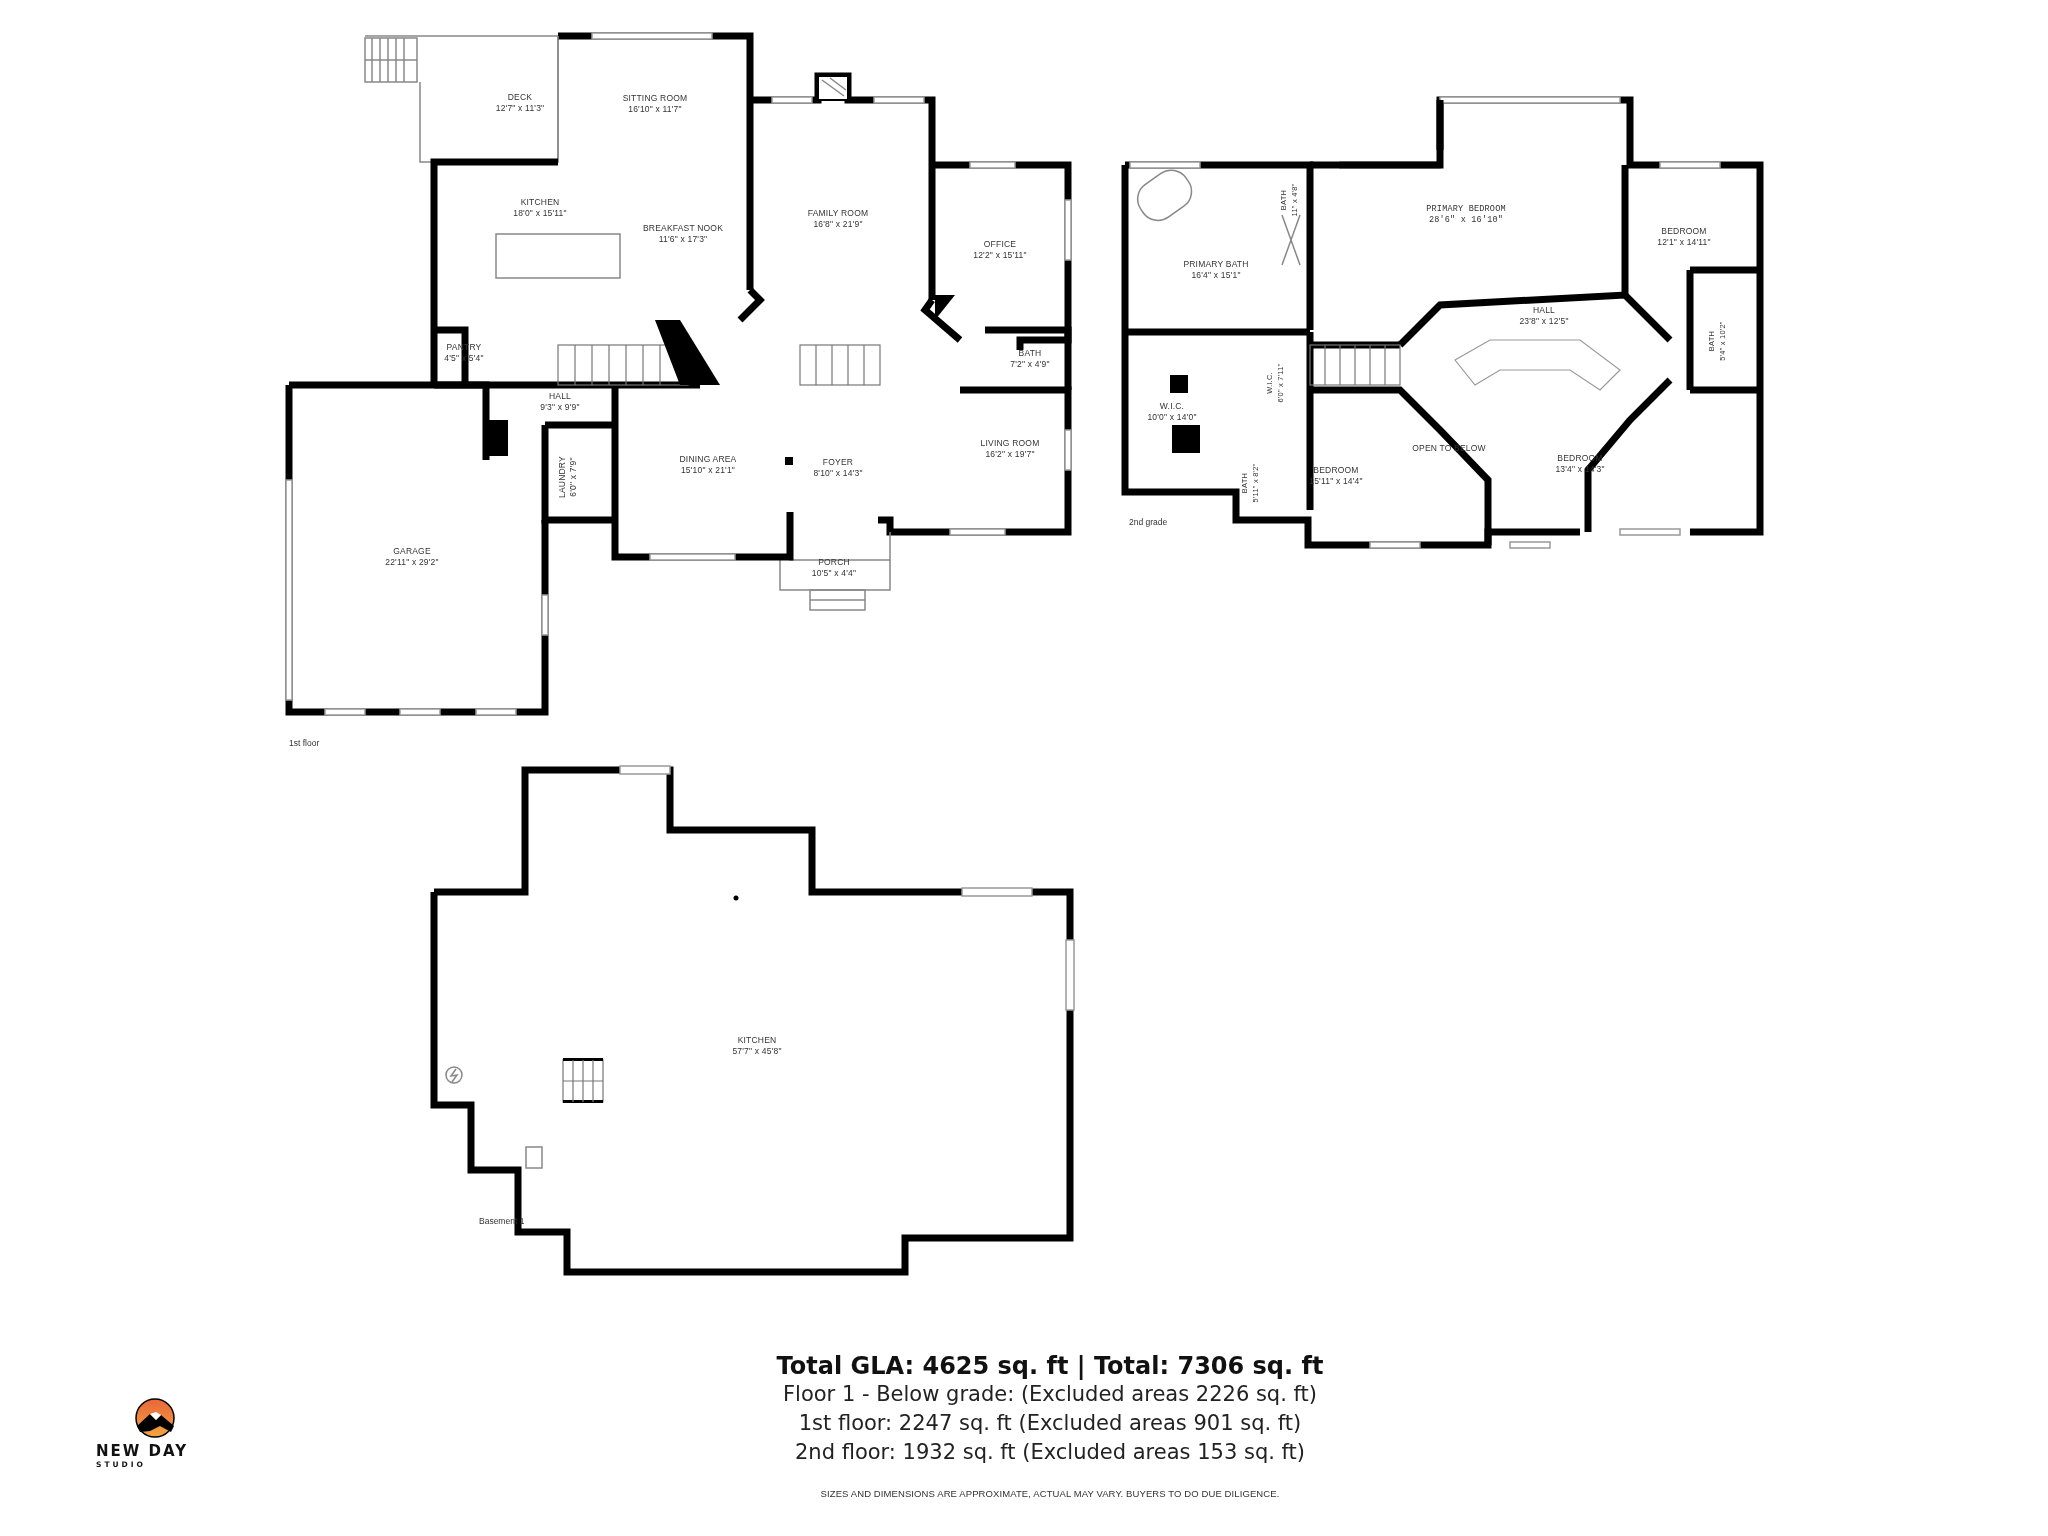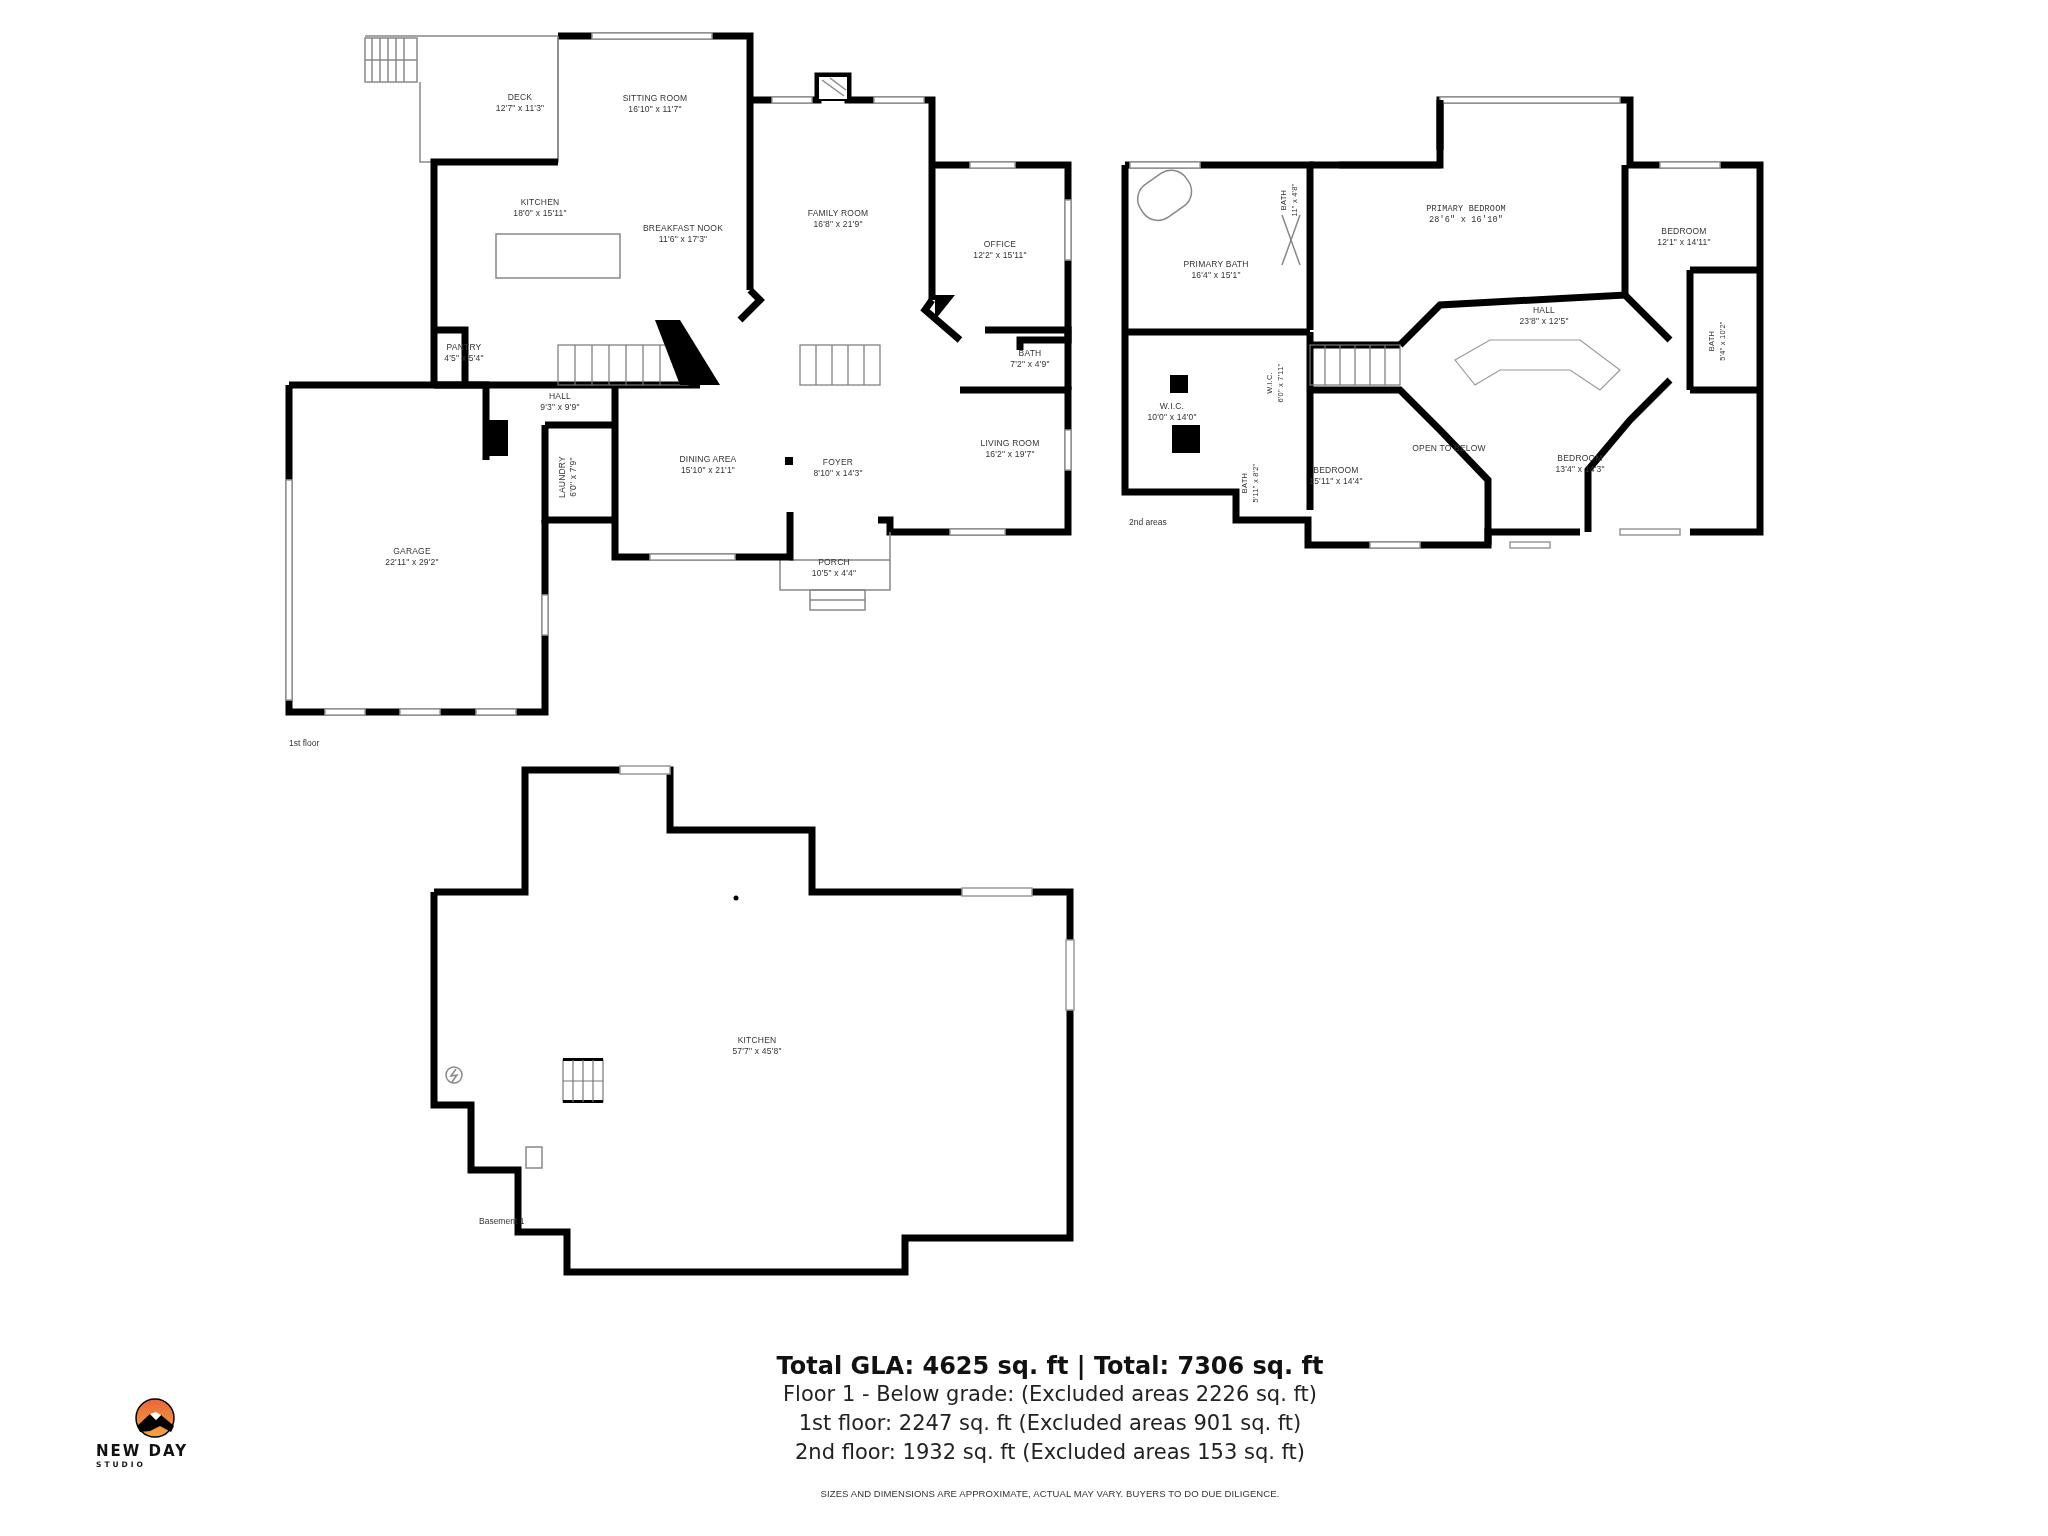--- a/index.html
+++ b/index.html
@@ -298,21 +298,21 @@
   <span class="n">BEDROOM</span>
   <span class="d">15'11" x 14'4"</span>
 </div>
 <div class="room-label" style="left:1449px; top:448px;">
   <span class="n">OPEN TO BELOW</span>
 </div>
 <div class="room-label" style="left:1580px; top:464px;">
   <span class="n">BEDROOM</span>
   <span class="d">13'4" x 14'3"</span>
 </div>
-<div class="floor-label" style="left:1129px; top:517px;">2nd areas</div>
+<div class="floor-label" style="left:1129px; top:517px;">2nd grade</div>
 
 <div class="room-label" style="left:757px; top:1046px;">
   <span class="n">KITCHEN</span>
   <span class="d">57'7" x 45'8"</span>
 </div>
 <div class="floor-label" style="left:479px; top:1216px;">Basement 1</div>
 
 <div class="summary">
   <div class="total">Total GLA: 4625 sq. ft | Total: 7306 sq. ft</div>
   <div class="line">Floor 1 - Below grade: (Excluded areas 2226 sq. ft)</div>

